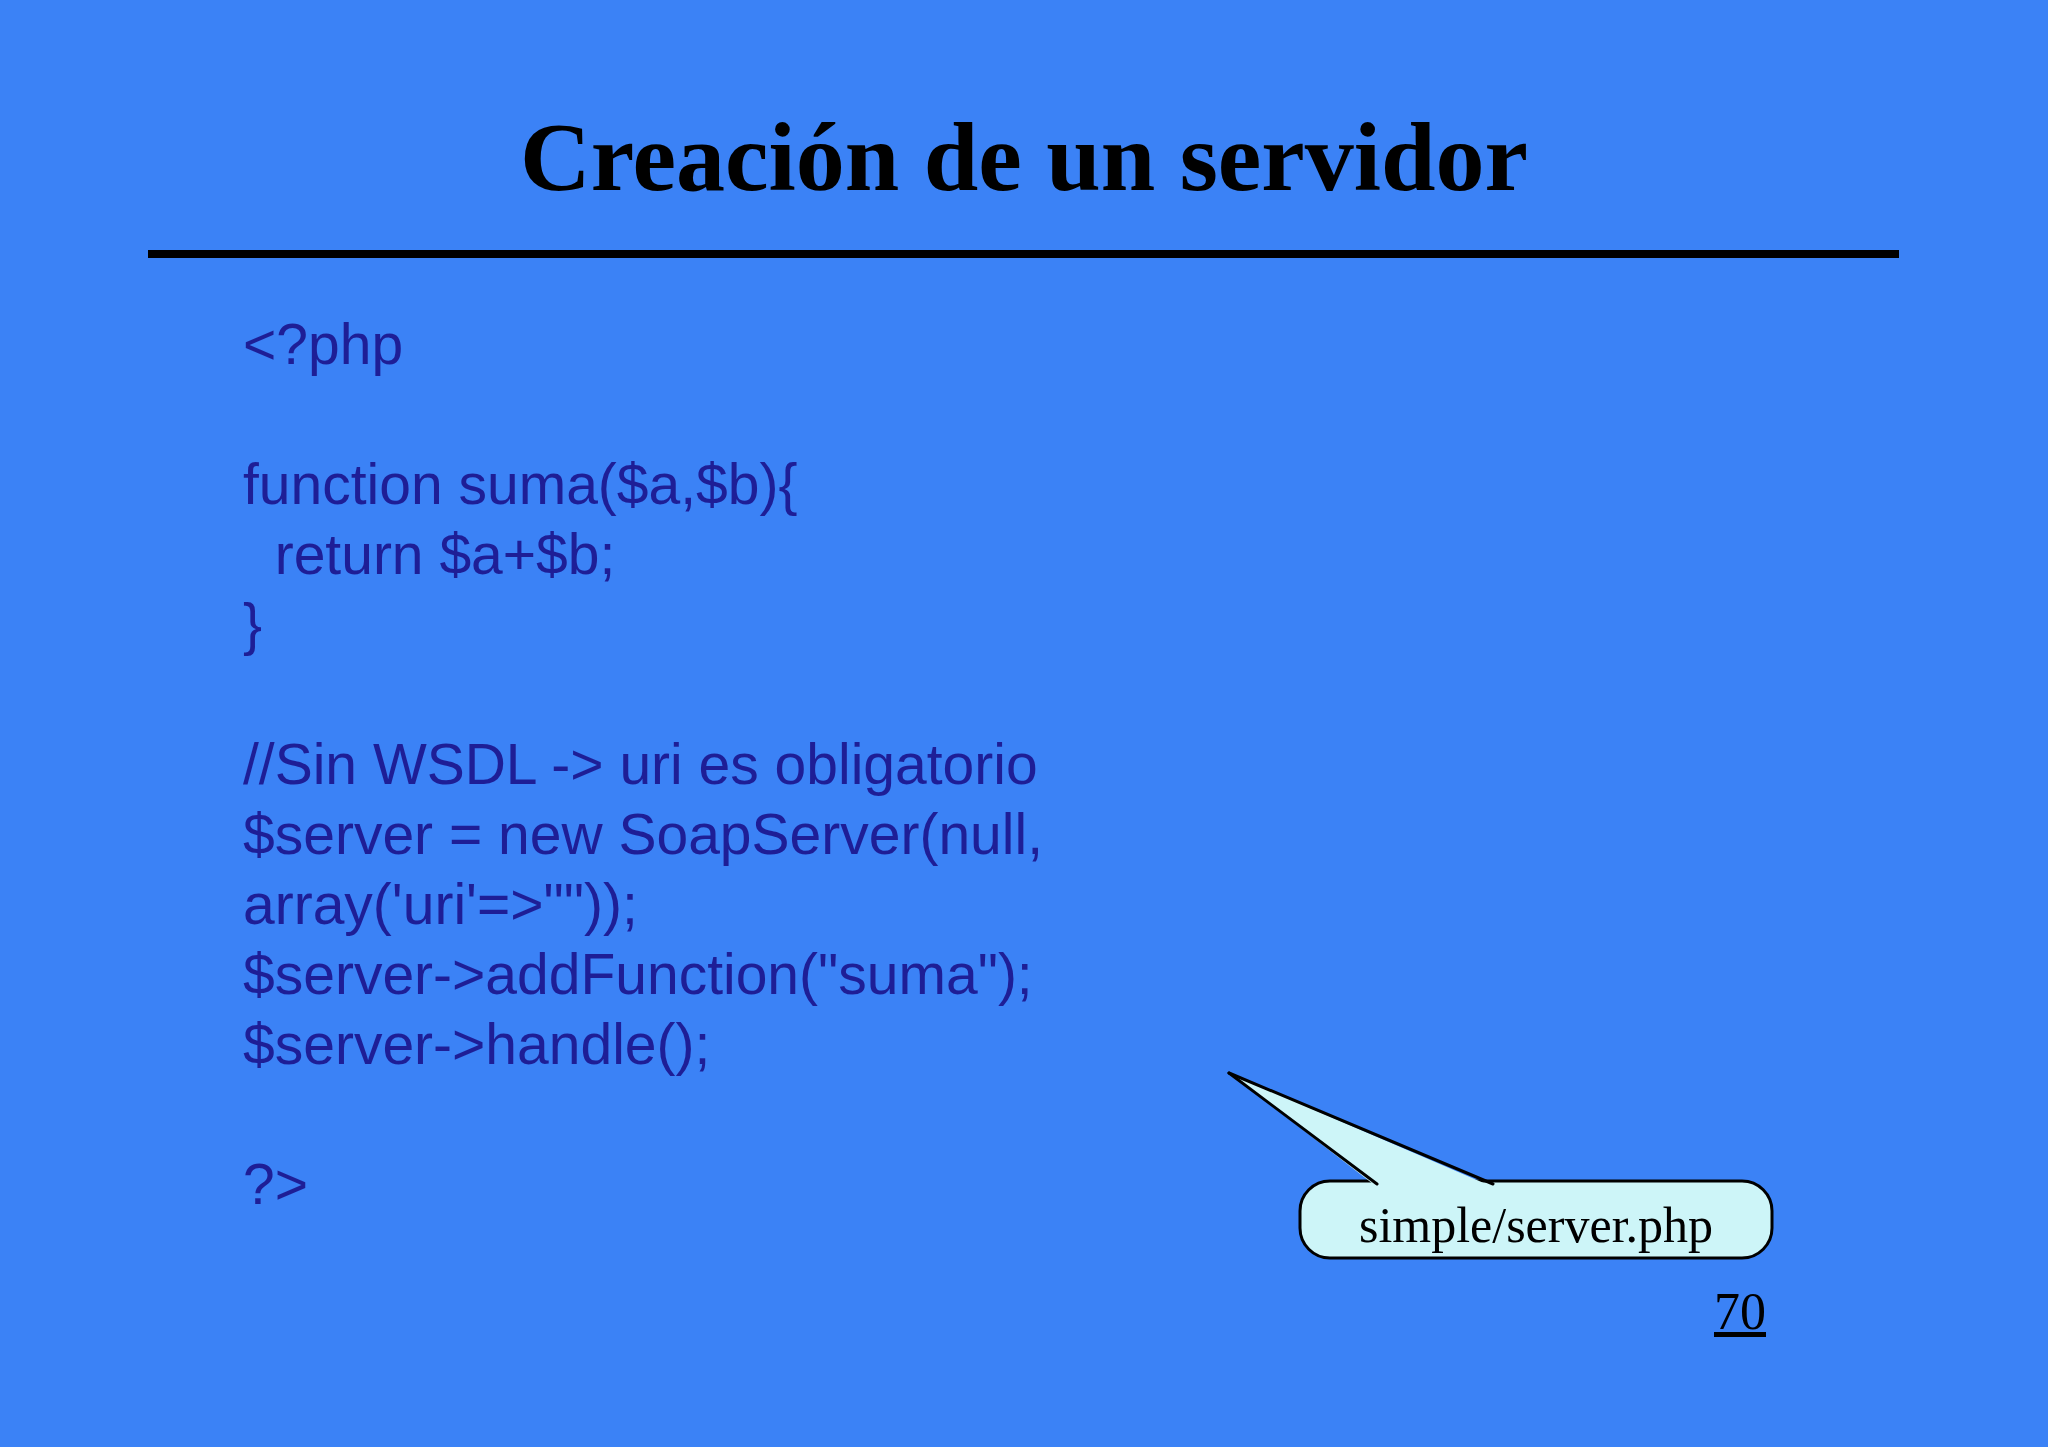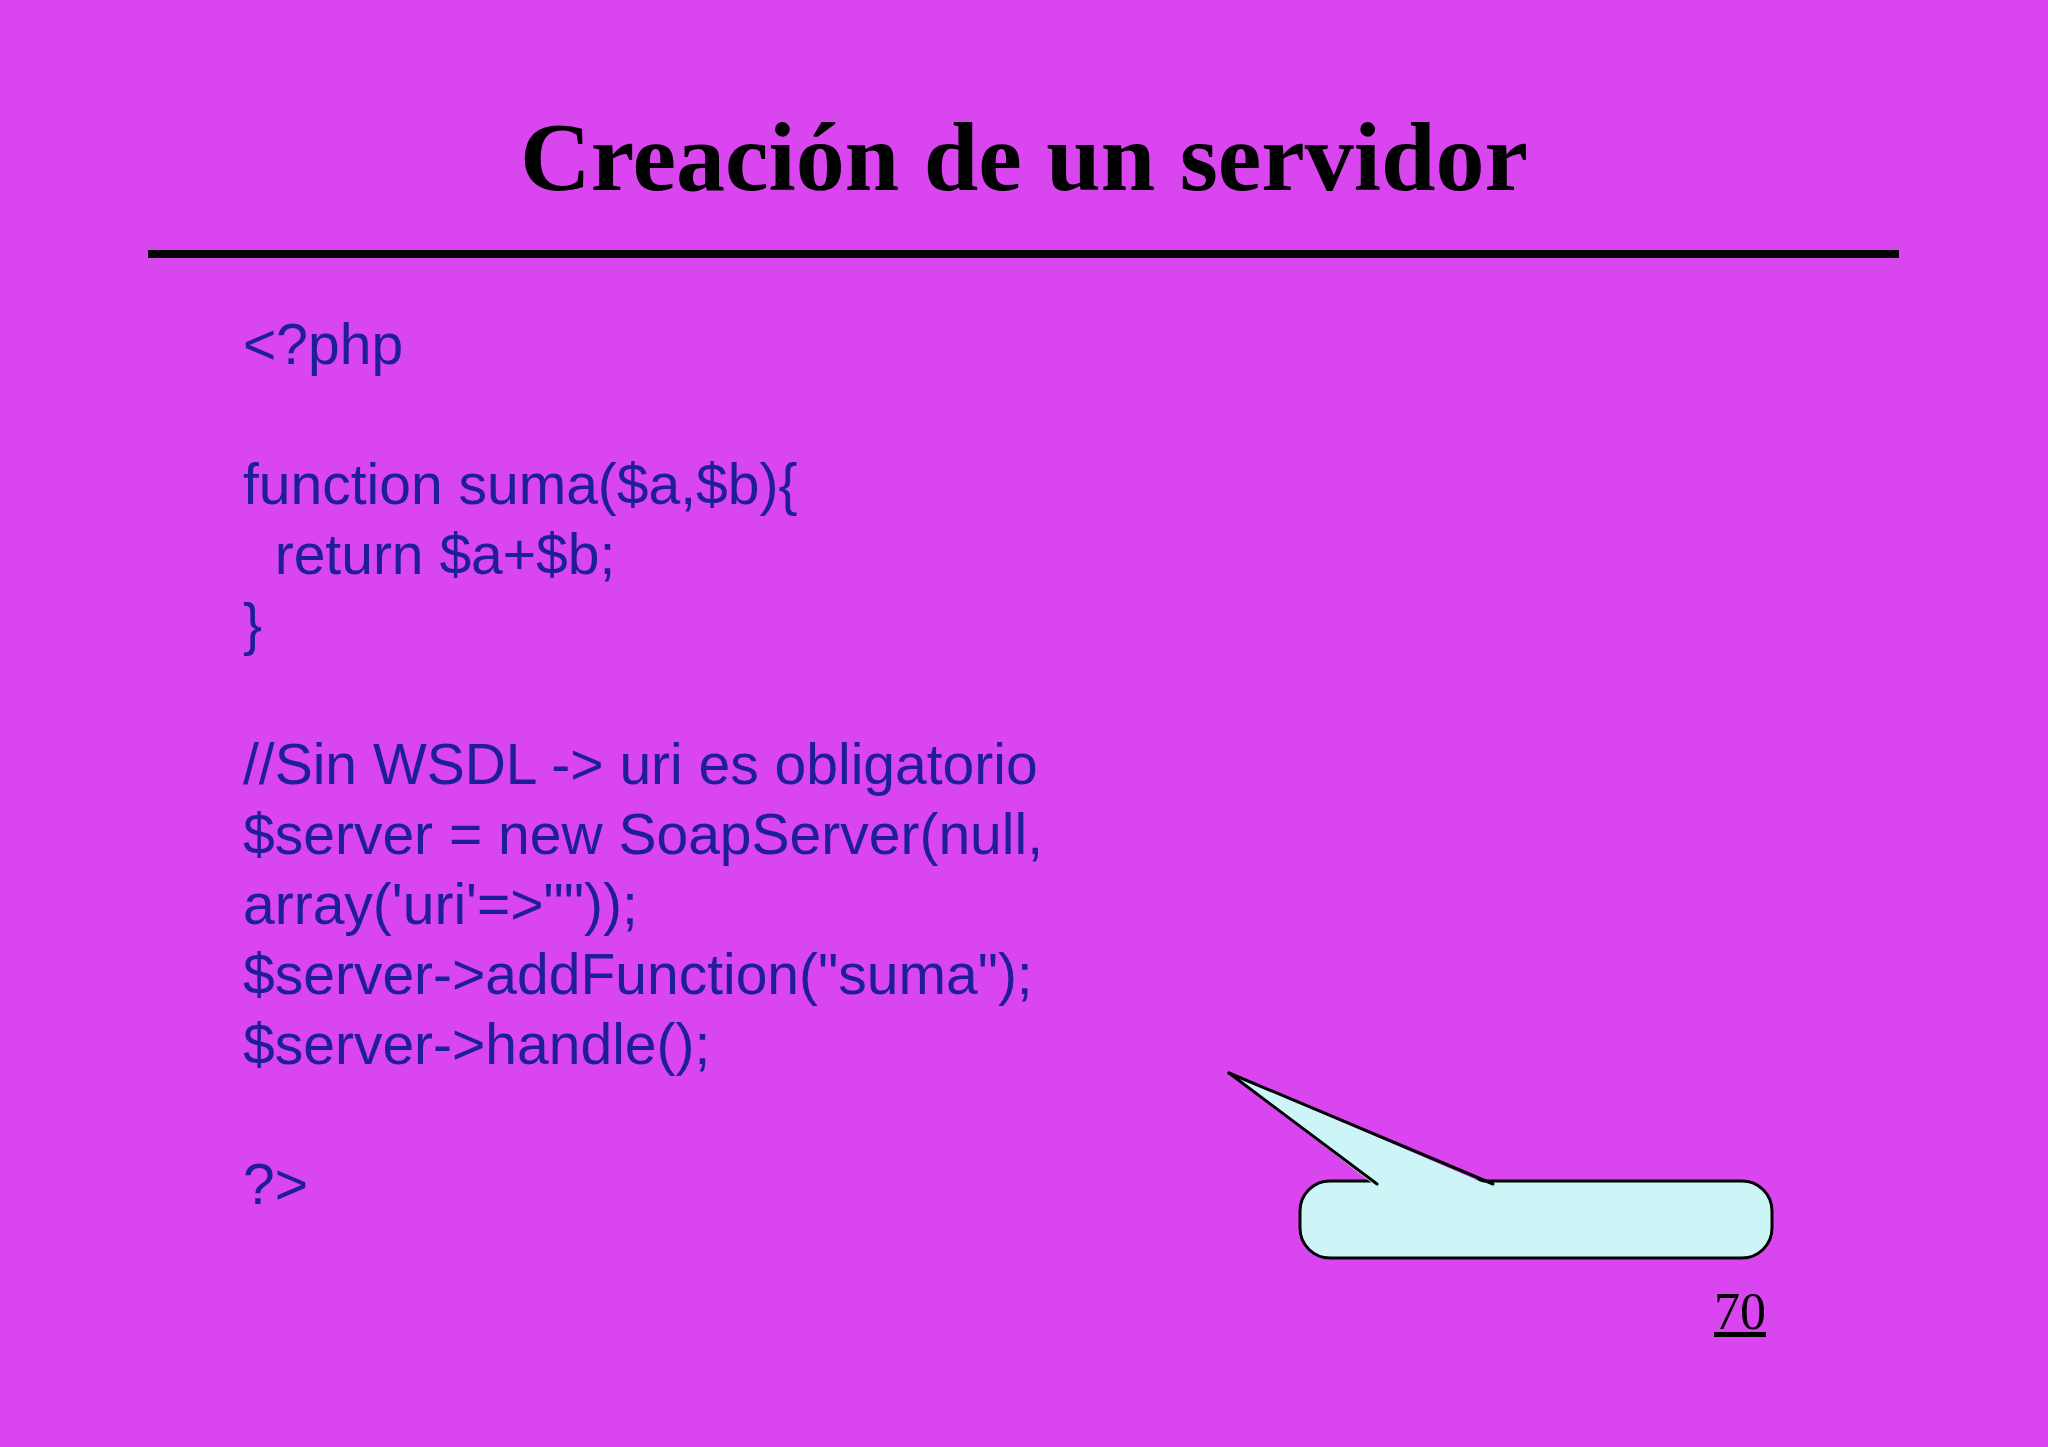--- a/index.html
+++ b/index.html
@@ -80,21 +80,21 @@
     font-family: "Liberation Serif", serif;
     font-size: 52px;
     line-height: 1.1;
     color: #000000;
     text-decoration: underline;
   }
 </style>
 </head>
 <body>
 
-<div class="slide" style="background: #d946ef;">
+<div class="slide" style="background: #3b82f6;">
 
   <div class="slide-title">Creación de un servidor</div>
 
   <div class="title-underline"></div>
 
   <pre class="php-code" style="color: rgb(30, 30, 150);">&lt;?php
 
 function suma($a,$b){
   return $a+$b;
 }
@@ -107,16 +107,17 @@
 
 ?&gt;</pre>
 
   <svg class="callout-svg" viewBox="1180 1040 660 260" xmlns="http://www.w3.org/2000/svg">
     <rect x="1300" y="1181" width="472" height="77" rx="30" ry="30" stroke="#000000" stroke-width="3" fill="#cdf5f8"></rect>
     <polygon points="1229,1073 1377,1187 1493,1187" stroke="none" fill="#cdf5f8"></polygon>
     <line x1="1229" y1="1073" x2="1377" y2="1184" stroke="#000000" stroke-width="3" stroke-linecap="round"></line>
     <line x1="1229" y1="1073" x2="1493" y2="1184" stroke="#000000" stroke-width="3" stroke-linecap="round"></line>
   </svg>
 
+  <div class="callout-label">simple/server.php</div>
 
   <div class="page-number">70</div>
 
 </div>
 
 </body></html>

